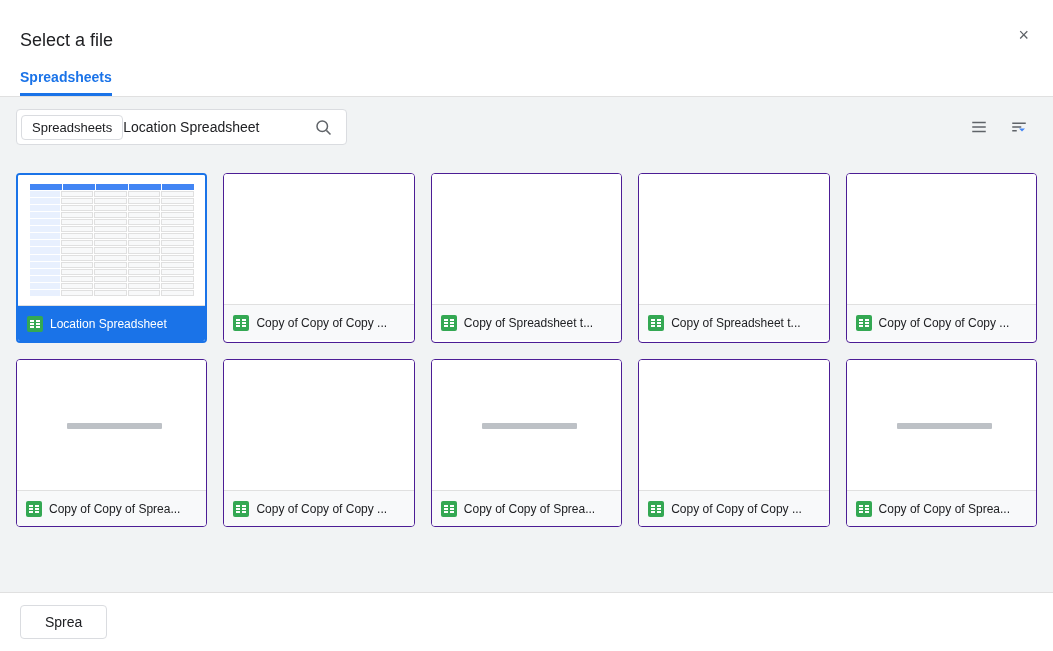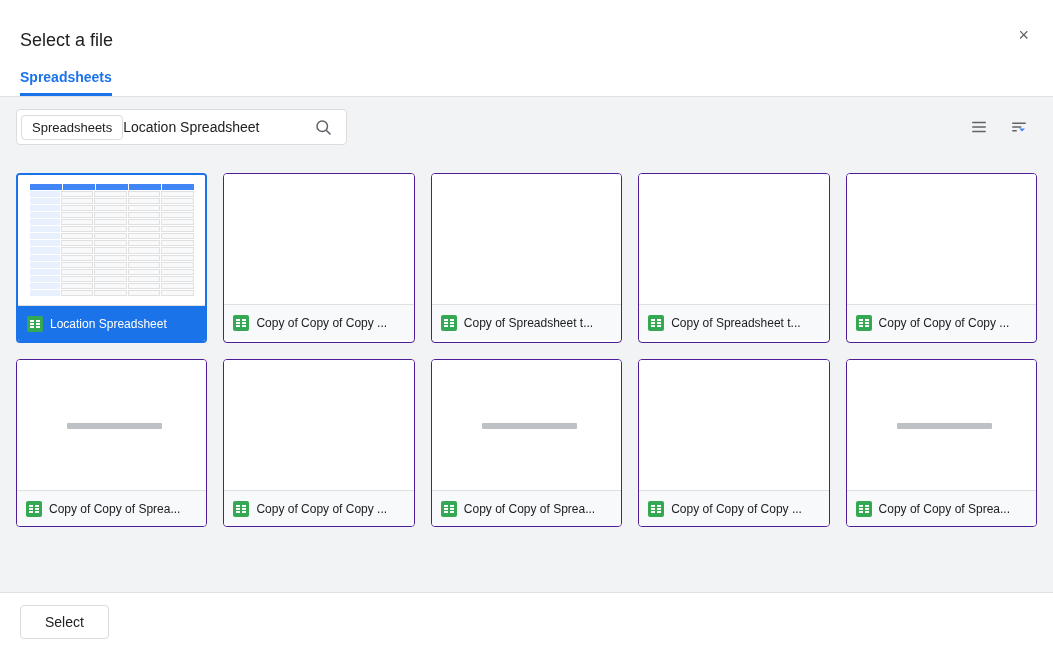--- a/index.html
+++ b/index.html
@@ -585,15 +585,15 @@
       <rect x="9" y="10" width="4" height="2" fill="white"></rect>
     </svg>
             </span>
             <span class="file-name-text">Copy of Copy of Sprea...</span>
           </div>
         </div>
       </div>
   </div>
 
   <div class="dialog-footer">
-    <button class="btn-cancel">Select</button>
+    <button class="btn-cancel">Sprea</button>
   </div>
 </div>
 
 </body></html>

